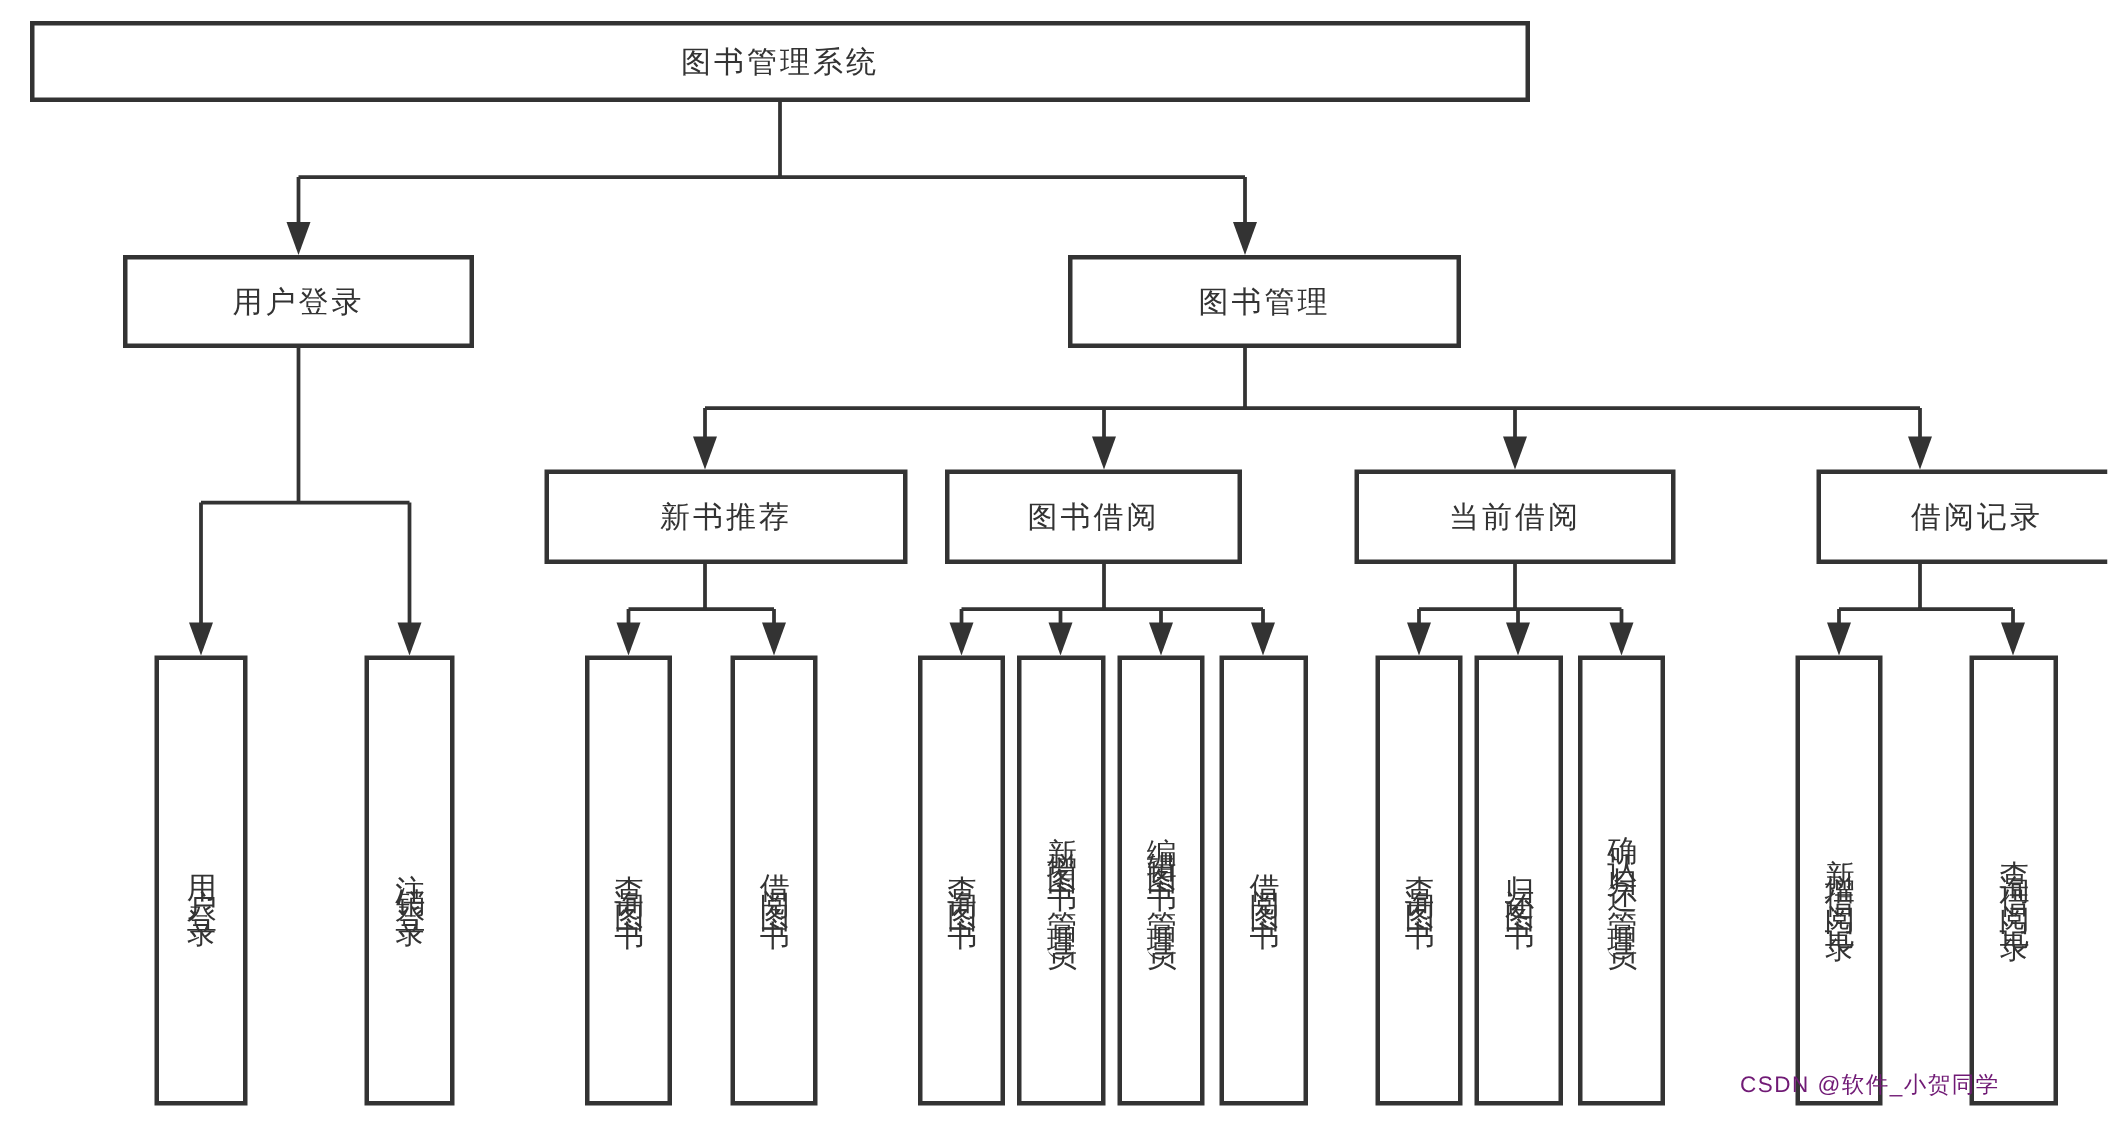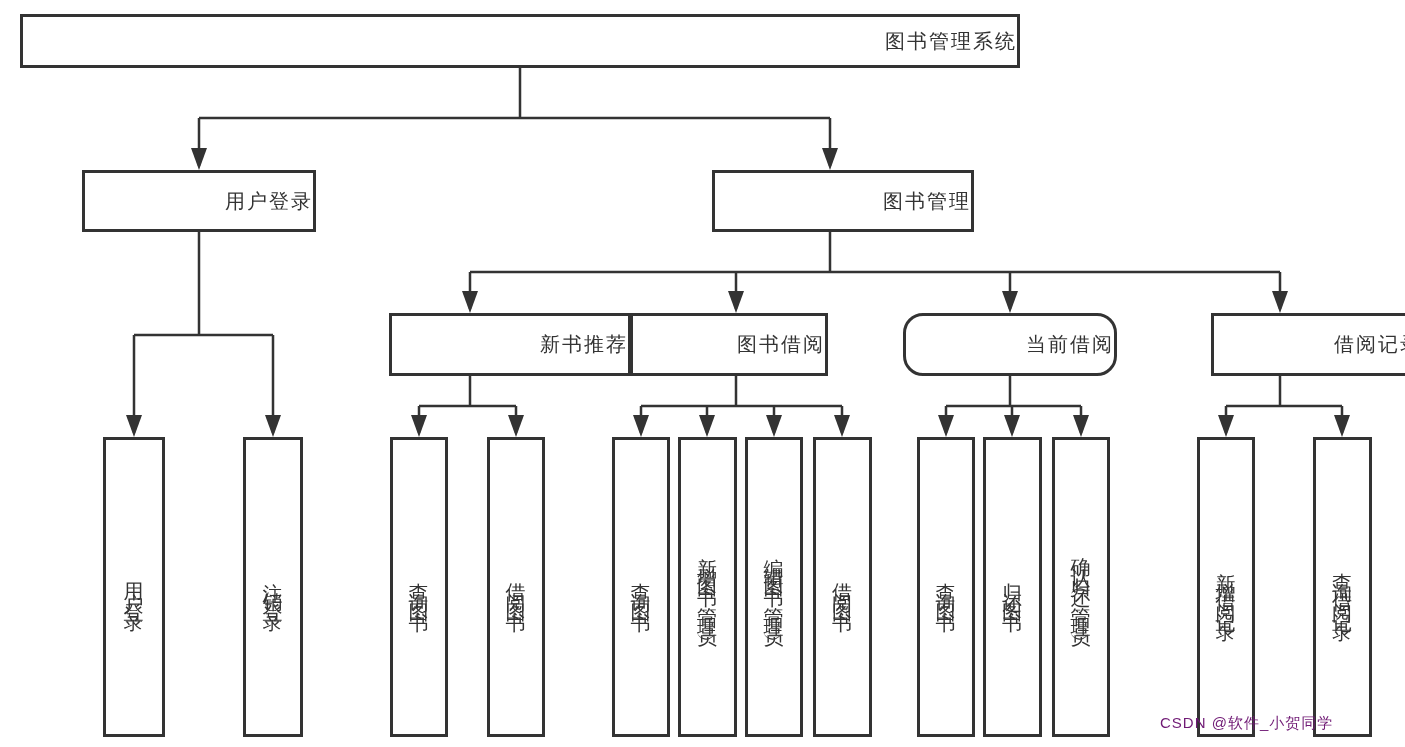--- a/index.html
+++ b/index.html
@@ -2,21 +2,21 @@
 <html><head>
 <meta charset="utf-8">
 <style>
   html,body{margin:0;padding:0;background:#fff;}
   #stage{
     position:relative;width:1405px;height:747px;background:#ffffff;
     font-family:"Liberation Sans","DejaVu Sans",sans-serif;overflow:hidden;
   }
   .box{
     position:absolute;box-sizing:border-box;border:3px solid #333333;background:#ffffff;
-    display:flex;align-items:center;justify-content:flex-end;
+    display:flex;align-items:center;justify-content:center;
     font-size:20px;color:#333333;letter-spacing:2px;z-index:2;
   }
   .vbox{
     position:absolute;box-sizing:border-box;border:3px solid #333333;background:#ffffff;
     display:flex;align-items:center;justify-content:center;
     top:437px;height:300px;z-index:2;
   }
   .vtext{
     writing-mode:vertical-rl;text-orientation:mixed;
     font-size:20px;color:#333333;letter-spacing:10px;line-height:1;
@@ -77,27 +77,27 @@
     <span>图书管理系统</span>
   </div>
 
   <div class="box" style="left:82px;top:170px;width:234px;height:62px;">
     <span>用户登录</span>
   </div>
   <div class="box" style="left:712px;top:170px;width:262px;height:62px;">
     <span>图书管理</span>
   </div>
 
-  <div class="box" style="left:363px;top:313px;width:242px;height:63px;margin-left:26px;">
+  <div class="box" style="left:363px;top:313px;width:242px;height:63px;">
     <span>新书推荐</span>
   </div>
   <div class="box" style="left:630px;top:313px;width:198px;height:63px;">
     <span>图书借阅</span>
   </div>
-  <div class="box" style="left:903px;top:313px;width:214px;height:63px;border-radius:20px;">
+  <div class="box" style="left:903px;top:313px;width:214px;height:63px;">
     <span>当前借阅</span>
   </div>
   <div class="box" style="left:1173px;top:313px;width:214px;height:63px;margin-left:38px;">
     <span>借阅记录</span>
   </div>
 
   <div class="vbox" style="left:103px;width:62px;">
     <span class="vtext">用户登录</span>
   </div>
   <div class="vbox" style="left:243px;width:60px;">

